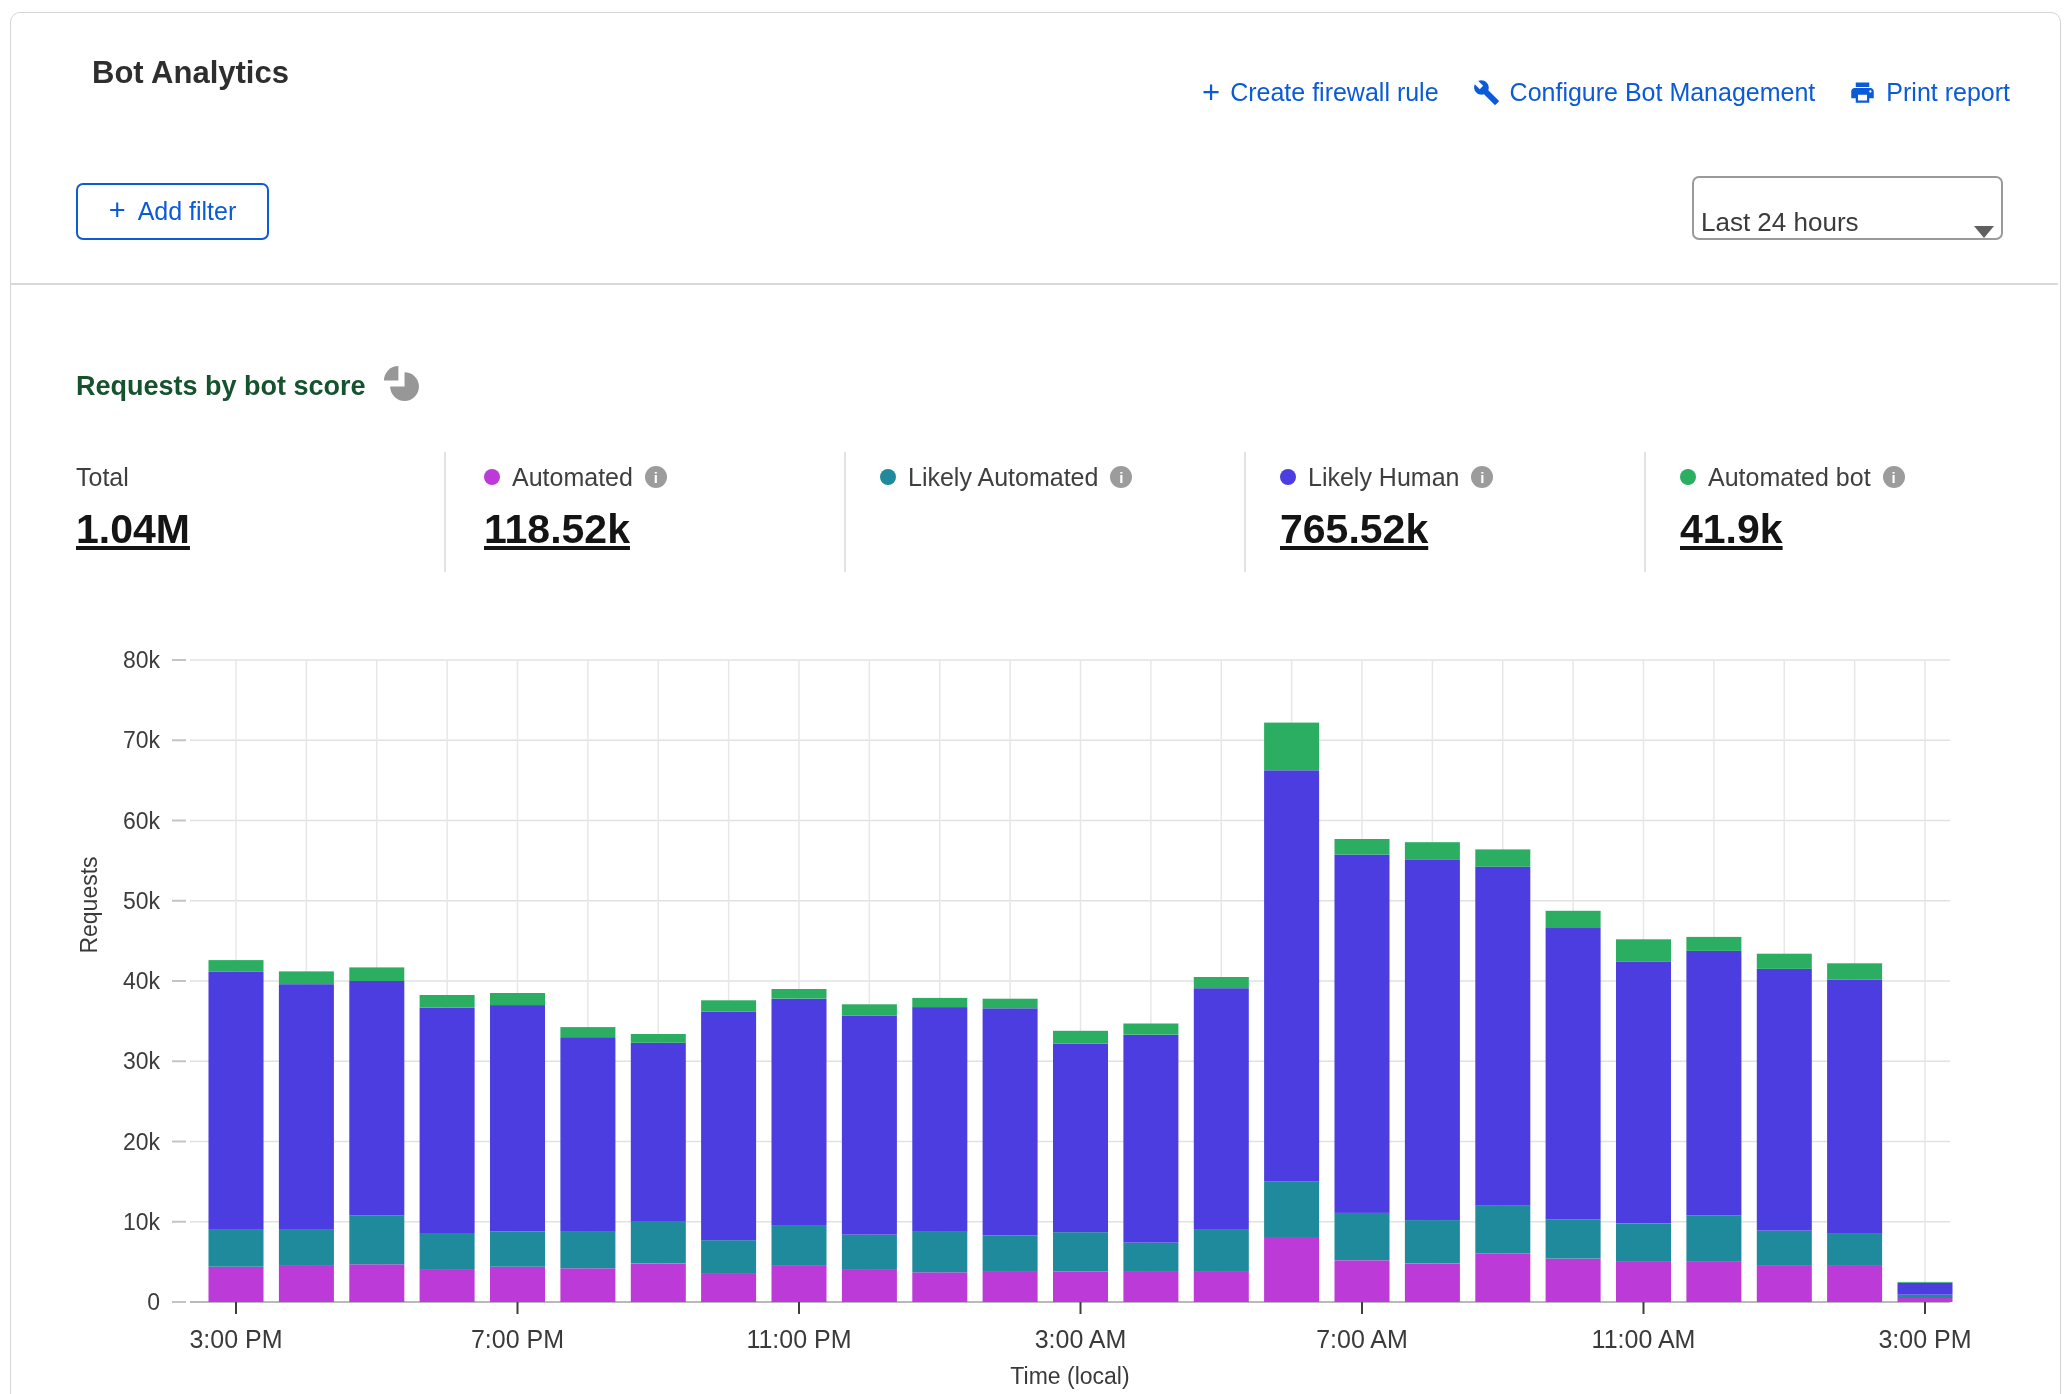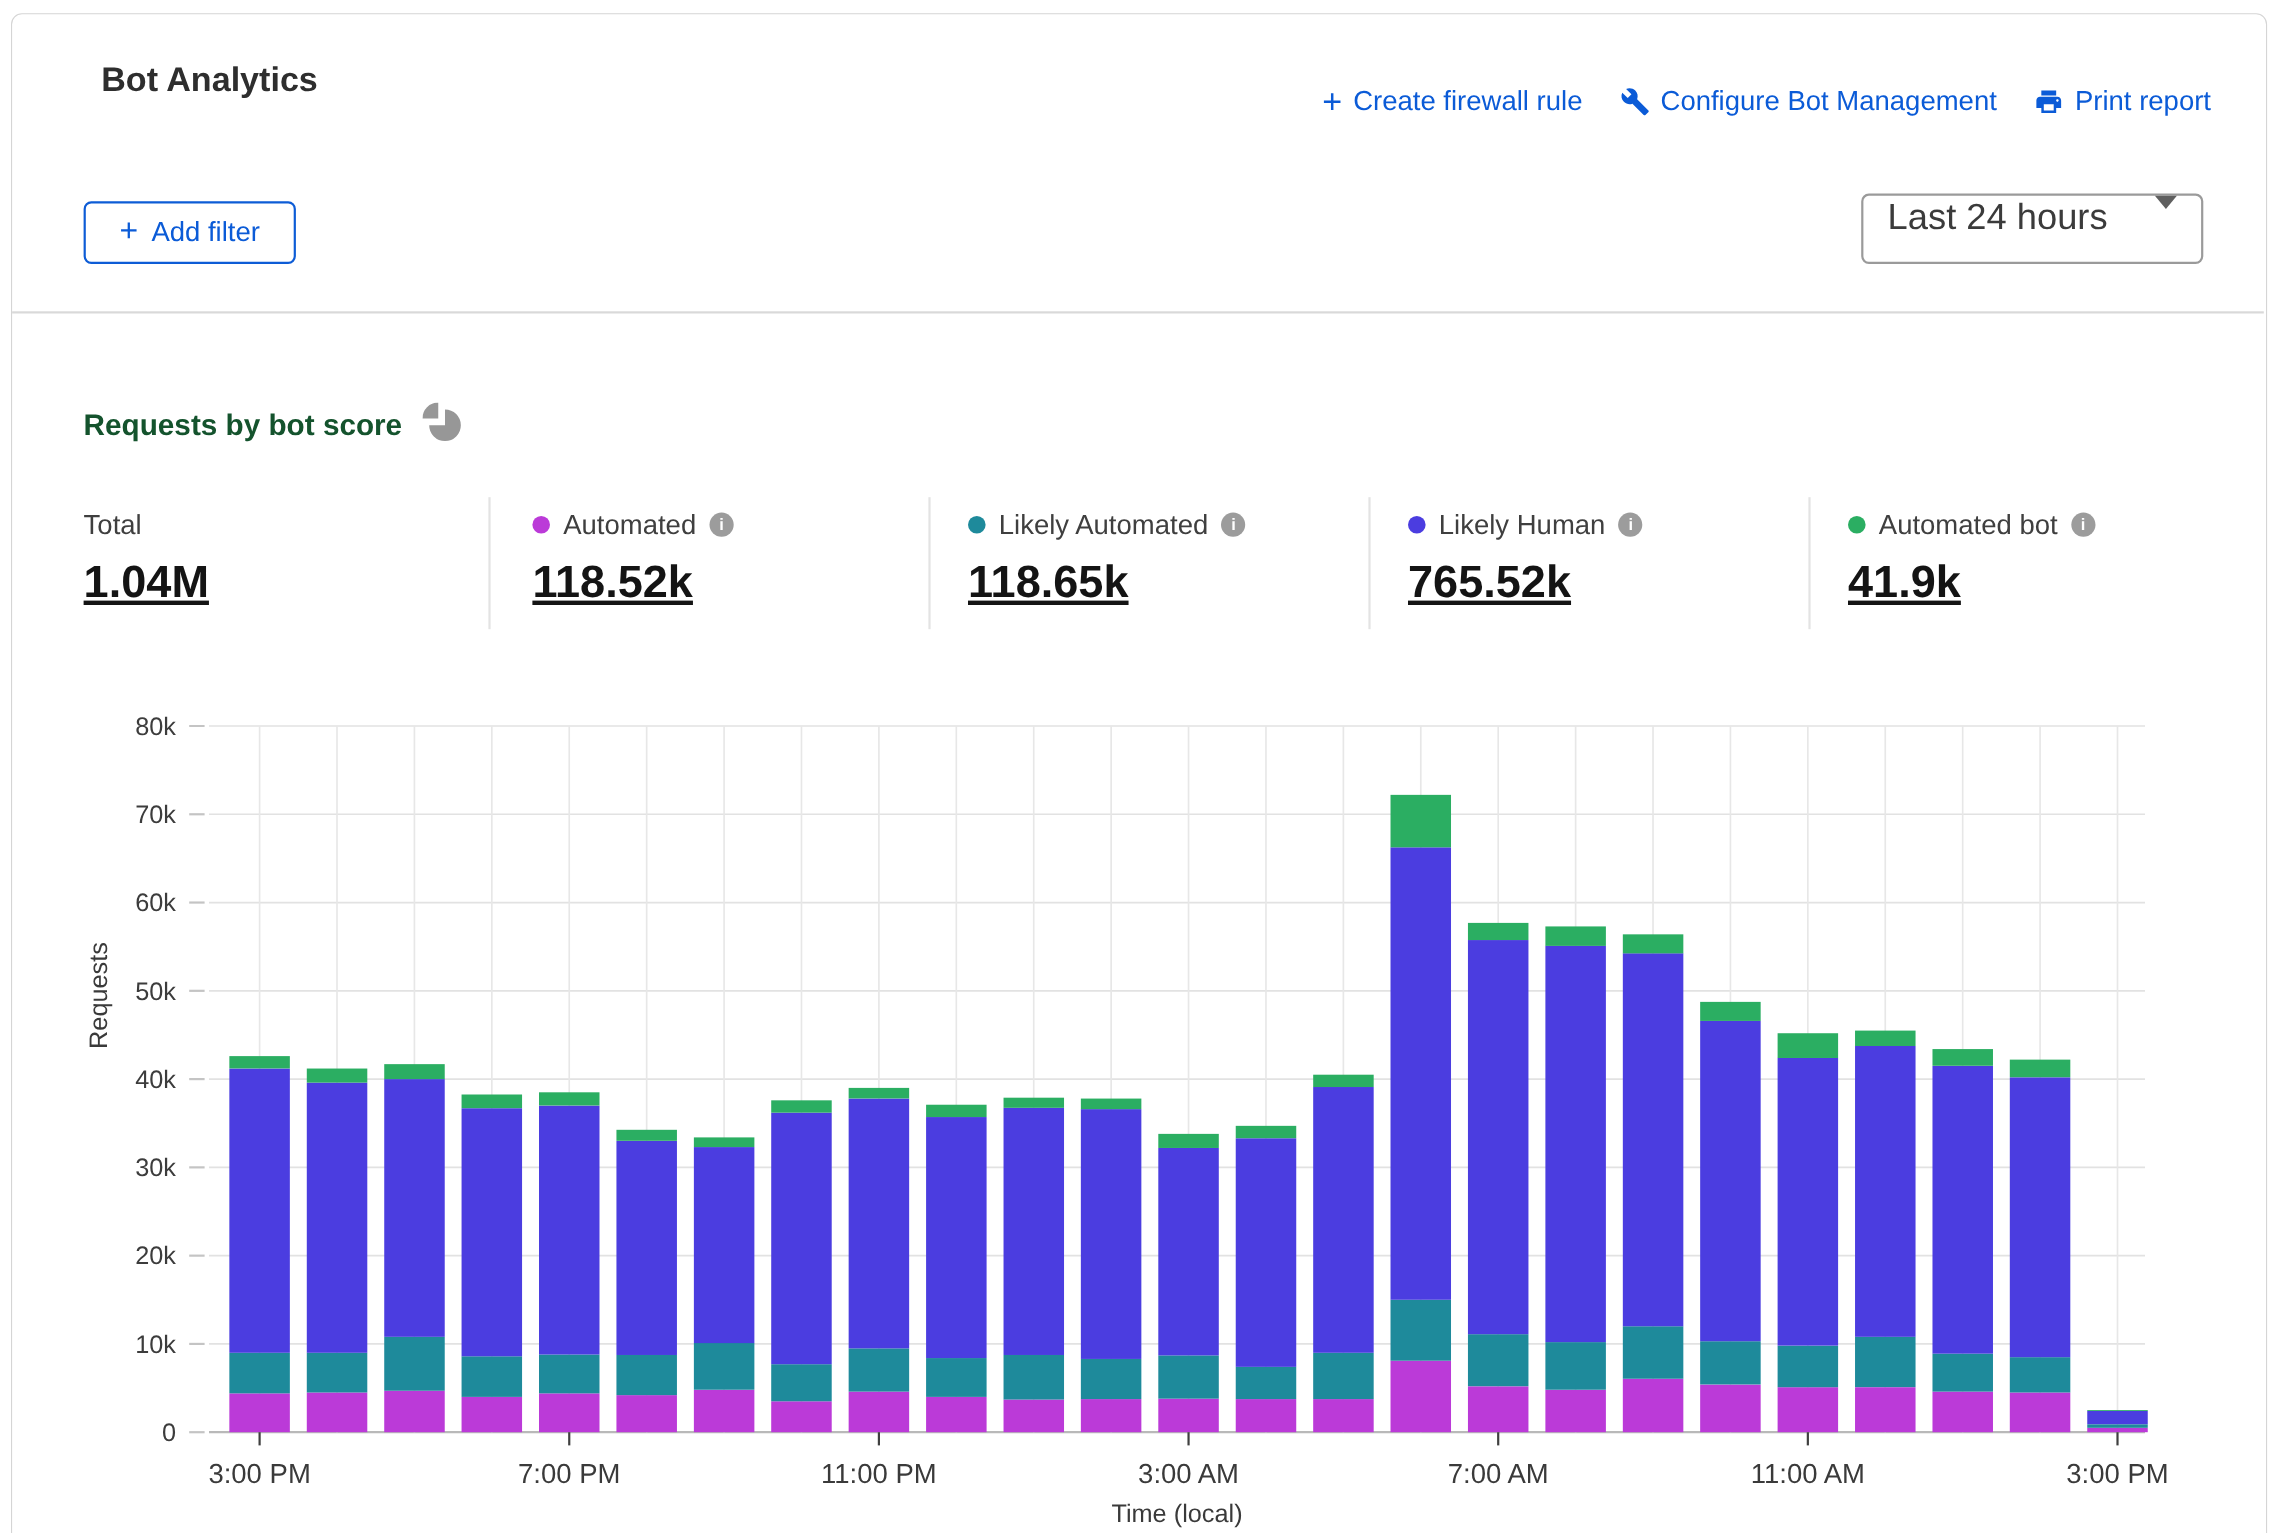--- a/index.html
+++ b/index.html
@@ -24,22 +24,22 @@
   .action-link .plus{font-size:31px;font-weight:400;line-height:26px;}
   .action-link svg{display:block;}
   .add-filter{
     position:absolute;left:76px;top:183px;width:193px;height:57px;box-sizing:border-box;
     border:2px solid #0d5cd6;border-radius:7px;background:#fff;color:#0b5bd7;
     display:flex;align-items:center;justify-content:center;gap:12px;font-size:25px;cursor:pointer;
   }
   .add-filter .plus{font-size:29px;font-weight:400;margin-top:-2px;}
   .time-range{
     position:absolute;left:1692px;top:176px;width:311px;height:64px;box-sizing:border-box;
-    border:2px solid #9a9a9a;border-radius:7px;background:#fff;display:flex;align-items:flex-start;
-    padding:0 22px;font-size:33px;color:#3b3b3b;cursor:pointer;
+    border:2px solid #9a9a9a;border-radius:7px;background:#fff;display:flex;align-items:flex-end;
+    padding:0 7px;font-size:26px;color:#3b3b3b;cursor:pointer;
   }
   .time-range .caret{
     margin-left:auto;width:0;height:0;border-left:10px solid transparent;border-right:10px solid transparent;
     border-top:12px solid #5f5f5f;
   }
   .header-divider{
     position:absolute;left:11px;top:283px;width:2047px;height:0;border-top:2px solid #d9d9d9;
   }
   .section-title{
     position:absolute;left:76px;top:362px;font-size:27px;font-weight:700;color:#14532d;
@@ -127,21 +127,20 @@
     </div>
     <div class="value">118.52k</div>
   </div>
   <div class="stat-divider" style="left:844px;"></div>
   <div class="stat" style="left:880px;">
     <div class="label-row">
       <span class="dot" style="background: rgb(30, 138, 155);"></span>
       <span class="label">Likely Automated</span>
       <span class="info">i</span>
     </div>
-    <div class="value">118.65k</div>
   </div>
   <div class="stat-divider" style="left:1244px;"></div>
   <div class="stat" style="left:1280px;">
     <div class="label-row">
       <span class="dot" style="background: rgb(75, 61, 224);"></span>
       <span class="label">Likely Human</span>
       <span class="info">i</span>
     </div>
     <div class="value">765.52k</div>
   </div>

